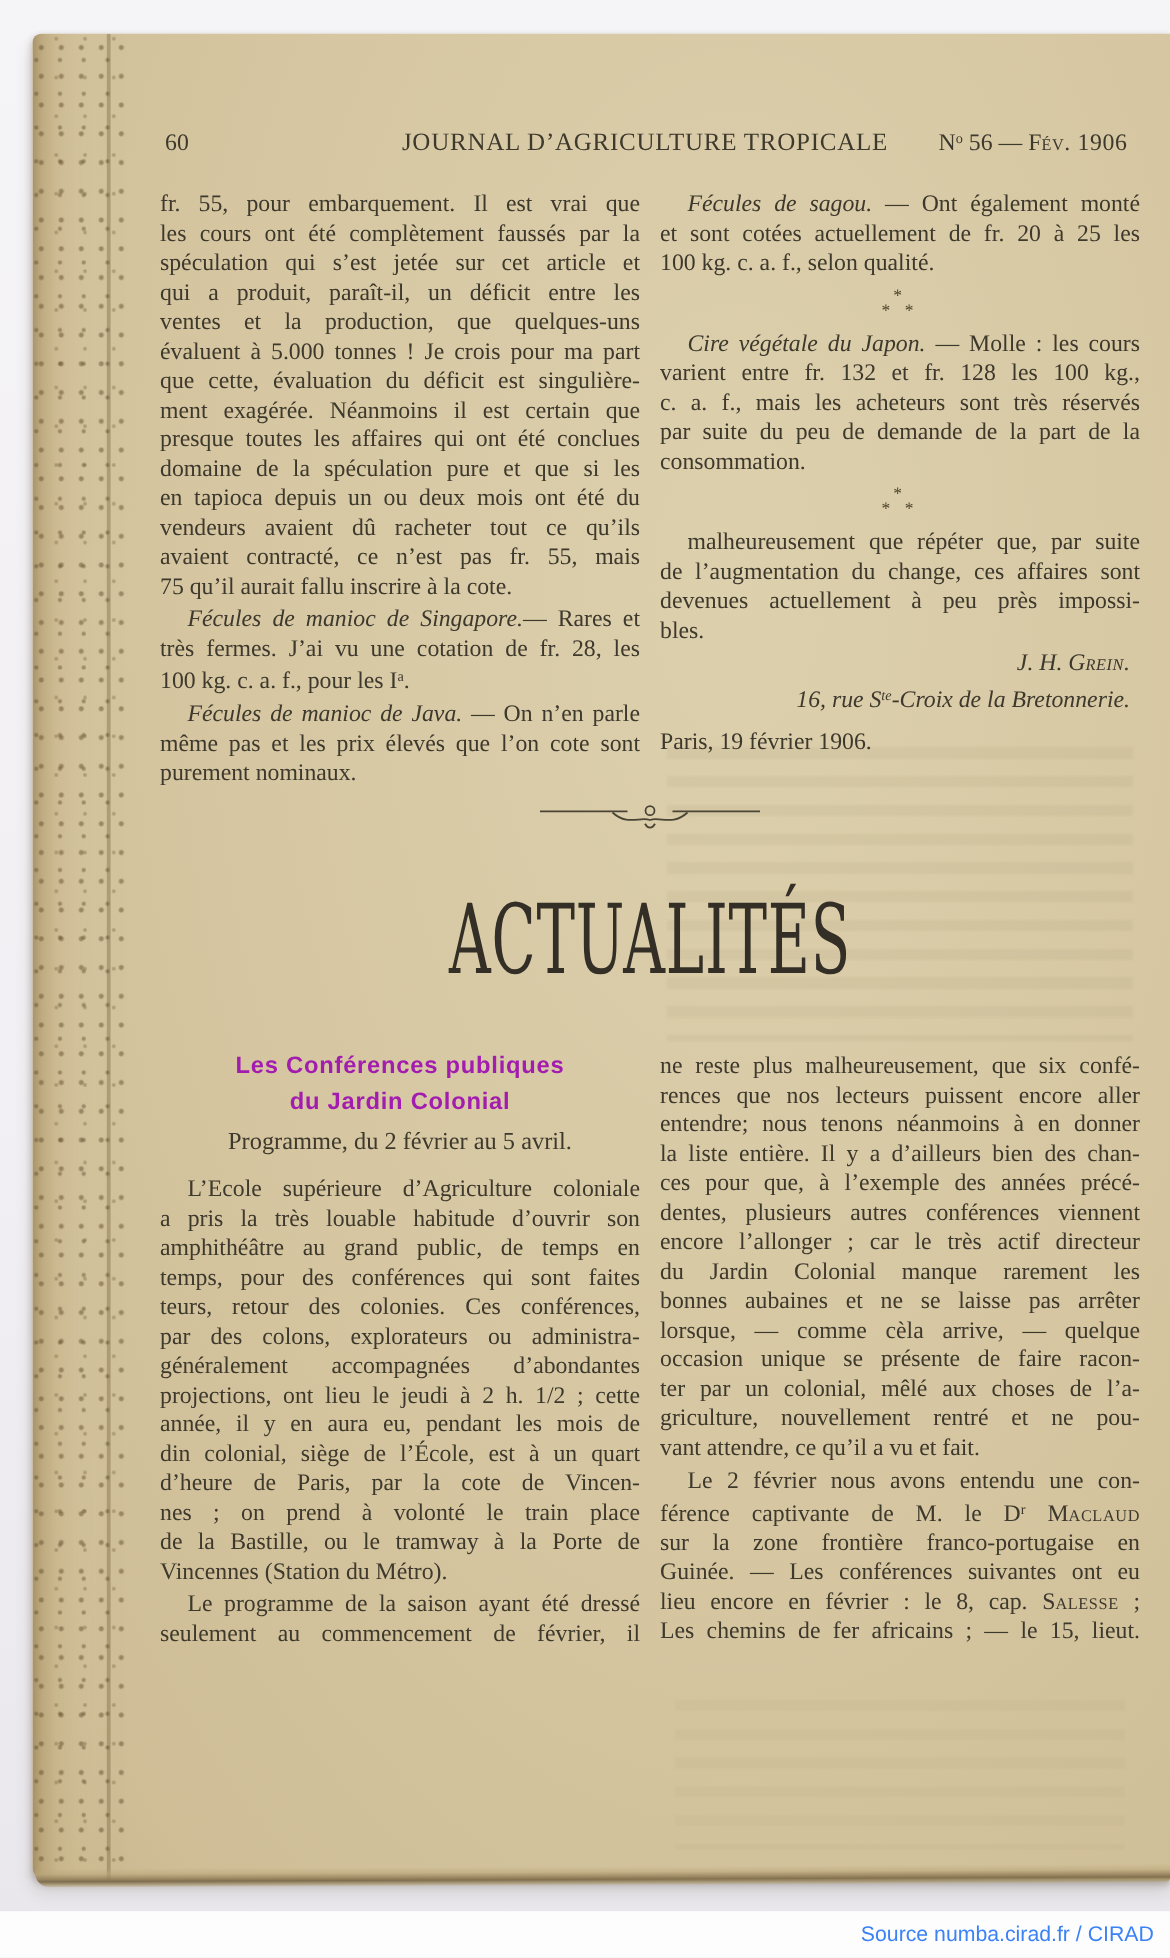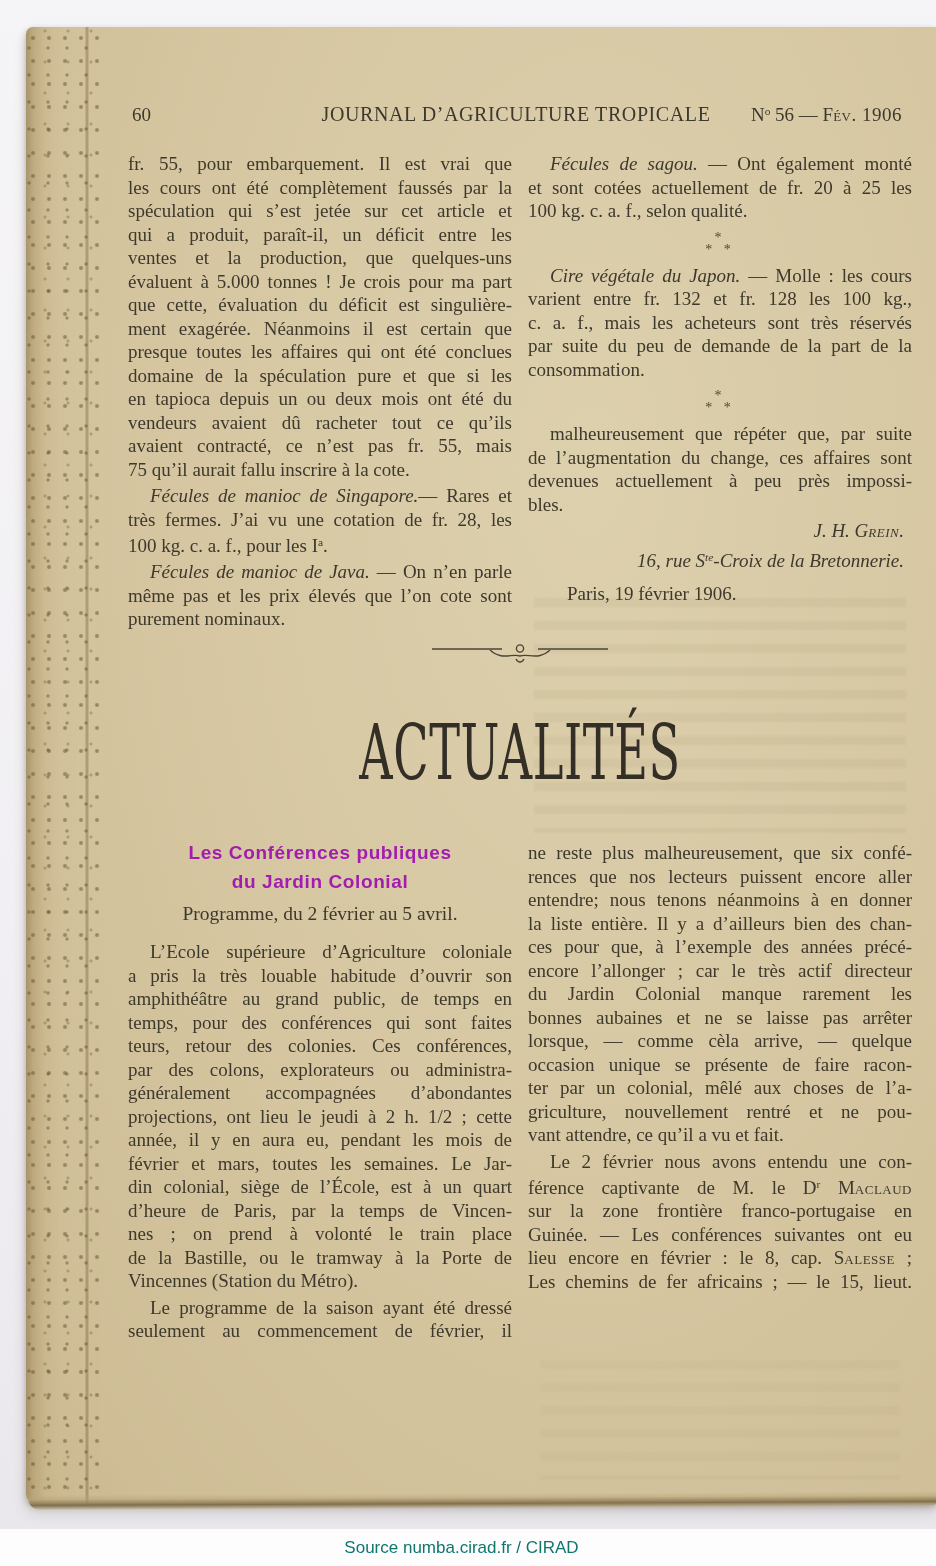--- a/index.html
+++ b/index.html
@@ -53,39 +53,39 @@
   .line.last{text-align-last:left;}
   .block + .block{margin-top:3px;}
   .block.indent .line:first-child{text-indent:22px;}
   .s-i{font-style:italic;}
   .s-sc{font-variant:small-caps;letter-spacing:.5px;}
   .s-sup{font-size:.6em;vertical-align:.5em;}
   .block.asterism{margin:9px 0 8px;}
   .asterism .line{text-align:center;text-align-last:center;line-height:12px;font-size:14px;letter-spacing:4px;color:#51492f;}
   .align-right .line{text-align:right;text-align-last:right;padding-right:8px;font-style:italic;}
   .align-left .line{text-align:left;text-align-last:left;}
-  .gap-top{margin-top:10px !important;margin-left:39px;}
+  .gap-top{margin-top:10px !important;}
   .heading .line{text-align:right;text-align-last:center;font-family:"Liberation Sans",sans-serif;
     font-weight:bold;font-size:19px;line-height:29px;letter-spacing:.6px;color:#a21caf;}
   .subheading{margin:6px 0 14px !important;}
   .subheading .line{text-align:center;text-align-last:center;font-size:19.5px;line-height:24px;}
 
   .divider{position:absolute;left:430px;top:641px;width:180px;height:26px;}
   .divider svg{display:block;}
   .section-title{
     position:absolute;left:104px;top:712px;width:832px;text-align:center;
     font-family:"DejaVu Serif",serif;font-size:77px;line-height:82px;color:#332f26;
     transform:scaleX(.60);transform-origin:50% 50%;letter-spacing:1px;white-space:nowrap;
   }
 
   
   .footer{
     position:absolute;left:0;right:0;bottom:0;height:37px;z-index:4;box-sizing:border-box;
-    background:#fdfdfe;display:flex;align-items:center;justify-content:center;padding-right:13px;
-    font-family:"Liberation Sans",sans-serif;font-size:17px;color:#0f766e;
+    background:#fdfdfe;display:flex;align-items:center;justify-content:flex-end;padding-right:13px;
+    font-family:"Liberation Sans",sans-serif;font-size:17px;color:#3b82f6;
   }
 </style>
 </head>
 <body>
 
 <div class="scan-page"></div>
 <div class="ghost" id="ghost-right"></div>
 <div class="ghost" id="ghost-bottom"></div>
 
 <div class="content">
@@ -185,39 +185,39 @@
       <div class="block p indent">
         <div class="line"><span class="s-n">L’Ecole supérieure d’Agriculture coloniale</span></div>
         <div class="line"><span class="s-n">a pris la très louable habitude d’ouvrir son</span></div>
         <div class="line"><span class="s-n">amphithéâtre au grand public, de temps en</span></div>
         <div class="line"><span class="s-n">temps, pour des conférences qui sont faites</span></div>
         <div class="line"><span class="s-n">teurs, retour des colonies. Ces conférences,</span></div>
         <div class="line"><span class="s-n">par des colons, explorateurs ou administra-</span></div>
         <div class="line"><span class="s-n">généralement accompagnées d’abondantes</span></div>
         <div class="line"><span class="s-n">projections, ont lieu le jeudi à 2 h. 1/2 ; cette</span></div>
         <div class="line"><span class="s-n">année, il y en aura eu, pendant les mois de</span></div>
-        <div class="line"><span class="s-n">février et mars, toutes les semaines. Le Jar-</span></div>
         <div class="line"><span class="s-n">din colonial, siège de l’École, est à un quart</span></div>
-        <div class="line"><span class="s-n">d’heure de Paris, par la temps de Vincen-</span></div>
+        <div class="line"><span class="s-n">d’heure de Paris, par la cote de Vincen-</span></div>
         <div class="line"><span class="s-n">nes ; on prend à volonté le train place</span></div>
         <div class="line"><span class="s-n">de la Bastille, ou le tramway à la Porte de</span></div>
         <div class="line last"><span class="s-n">Vincennes (Station du Métro).</span></div>
       </div>
       <div class="block p indent">
         <div class="line"><span class="s-n">Le programme de la saison ayant été dressé</span></div>
         <div class="line"><span class="s-n">seulement au commencement de février, il</span></div>
       </div>
     </div>
   <div class="col" id="col-br">
       <div class="block p">
         <div class="line"><span class="s-n">ne reste plus malheureusement, que six confé-</span></div>
         <div class="line"><span class="s-n">rences que nos lecteurs puissent encore aller</span></div>
         <div class="line"><span class="s-n">entendre; nous tenons néanmoins à en donner</span></div>
         <div class="line"><span class="s-n">la liste entière. Il y a d’ailleurs bien des chan-</span></div>
         <div class="line"><span class="s-n">ces pour que, à l’exemple des années précé-</span></div>
+        <div class="line"><span class="s-n">dentes, plusieurs autres conférences viennent</span></div>
         <div class="line"><span class="s-n">encore l’allonger ; car le très actif directeur</span></div>
         <div class="line"><span class="s-n">du Jardin Colonial manque rarement les</span></div>
         <div class="line"><span class="s-n">bonnes aubaines et ne se laisse pas arrêter</span></div>
         <div class="line"><span class="s-n">lorsque, — comme cèla arrive, — quelque</span></div>
         <div class="line"><span class="s-n">occasion unique se présente de faire racon-</span></div>
         <div class="line"><span class="s-n">ter par un colonial, mêlé aux choses de l’a-</span></div>
         <div class="line"><span class="s-n">griculture, nouvellement rentré et ne pou-</span></div>
         <div class="line last"><span class="s-n">vant attendre, ce qu’il a vu et fait.</span></div>
       </div>
       <div class="block p indent">

